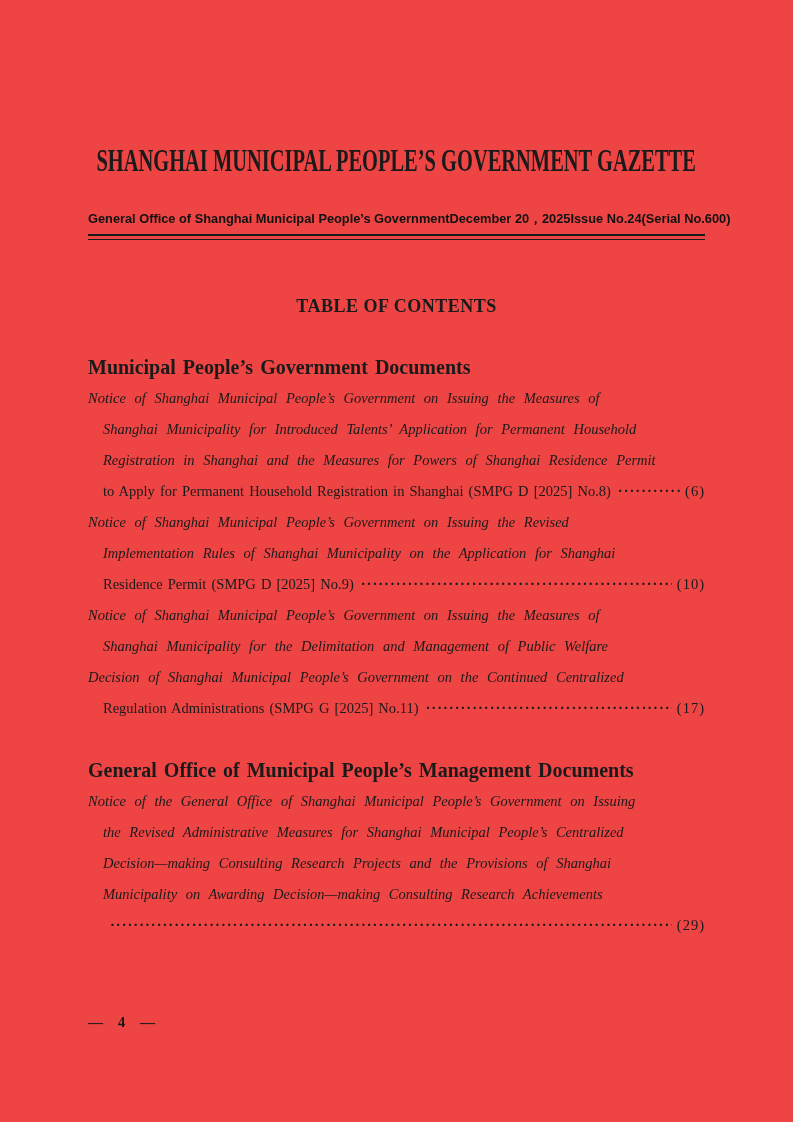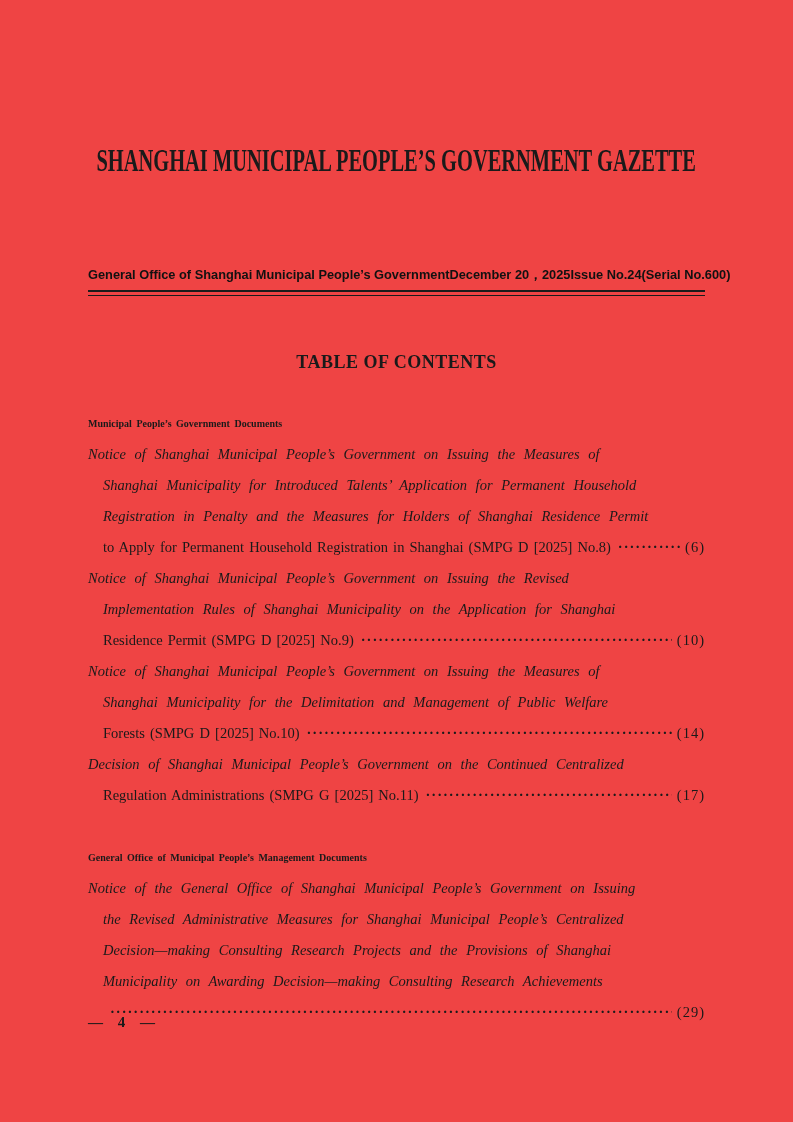--- a/index.html
+++ b/index.html
@@ -24,21 +24,21 @@
   .masthead-title .title-text{
     flex:none;
     white-space:nowrap;
     font-weight:bold;
     font-size:31px;
     line-height:32px;
     transform:scaleX(0.66);
     transform-origin:center center;
   }
   .masthead-meta{
-    margin-top:88px;
+    margin-top:32px;
     display:flex;justify-content:space-between;align-items:baseline;
     font-family:"Liberation Sans",sans-serif;
     font-weight:600;
     font-size:12.8px;
     line-height:20px;
     white-space:nowrap;
     color:#111;
   }
   .double-rule{
     margin-top:5px;
@@ -53,21 +53,21 @@
     text-align:center;
     font-weight:bold;
     font-size:18px;
     line-height:30px;
     letter-spacing:0.5px;
   }
   .toc-sections{margin-top:31px;font-size:14.5px;}
   .toc-section + .toc-section{margin-top:31px;}
   .section-title{
     font-weight:bold;
-    font-size:10px;
+    font-size:20px;
     line-height:31px;
     word-spacing:2px;
     font-family:Liberation Serif, serif;
   }
   .entry-line{
     line-height:31px;
     word-spacing:5px;
     font-style:italic;
   }
   .cont{padding-left:15px;}
@@ -118,44 +118,39 @@
     <div class="double-rule"></div>
 
     <div class="toc-heading">TABLE OF CONTENTS</div>
 
     <div class="toc-sections">
         <div class="toc-section">
           <div class="section-title">Municipal People’s Government Documents</div>
           <div class="toc-entry">
             <div class="entry-line">Notice of Shanghai Municipal People’s Government on Issuing the Measures of</div>
             <div class="entry-line cont">Shanghai Municipality for Introduced Talents’ Application for Permanent Household</div>
-            <div class="entry-line cont">Registration in Penalty and the Measures for Holders of Shanghai Residence Permit</div>
+            <div class="entry-line cont">Registration in Shanghai and the Measures for Powers of Shanghai Residence Permit</div>
             <div class="entry-last cont">
               <span class="entry-text">to Apply for Permanent Household Registration in Shanghai (SMPG D [2025] No.8)</span>
               <span class="leader"></span>
               <span class="entry-page">(6)</span>
             </div>
           </div>
           <div class="toc-entry">
             <div class="entry-line">Notice of Shanghai Municipal People’s Government on Issuing the Revised</div>
             <div class="entry-line cont">Implementation Rules of Shanghai Municipality on the Application for Shanghai</div>
             <div class="entry-last cont">
               <span class="entry-text">Residence Permit (SMPG D [2025] No.9)</span>
               <span class="leader"></span>
               <span class="entry-page">(10)</span>
             </div>
           </div>
           <div class="toc-entry">
             <div class="entry-line">Notice of Shanghai Municipal People’s Government on Issuing the Measures of</div>
             <div class="entry-line cont">Shanghai Municipality for the Delimitation and Management of Public Welfare</div>
-            <div class="entry-last cont">
-              <span class="entry-text">Forests (SMPG D [2025] No.10)</span>
-              <span class="leader"></span>
-              <span class="entry-page">(14)</span>
-            </div>
           </div>
           <div class="toc-entry">
             <div class="entry-line">Decision of Shanghai Municipal People’s Government on the Continued Centralized</div>
             <div class="entry-last cont">
               <span class="entry-text">Regulation Administrations (SMPG G [2025] No.11)</span>
               <span class="leader"></span>
               <span class="entry-page">(17)</span>
             </div>
           </div>
         </div>

